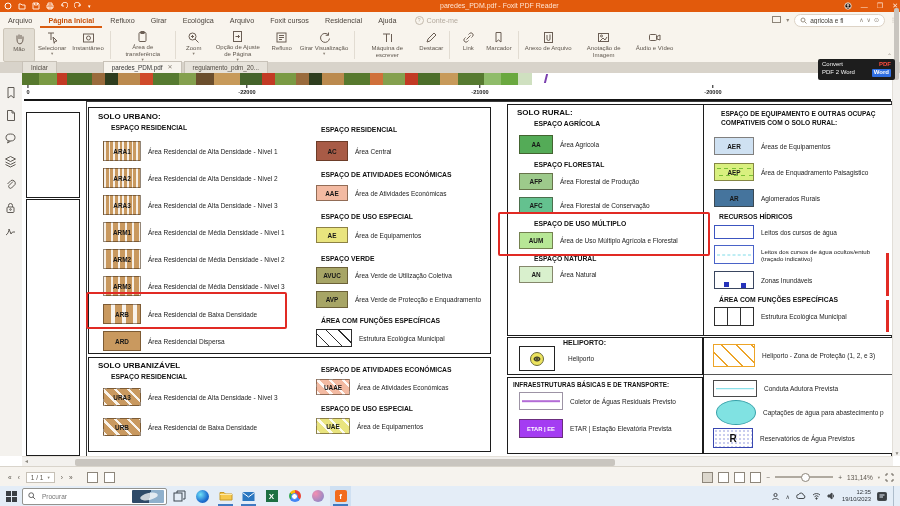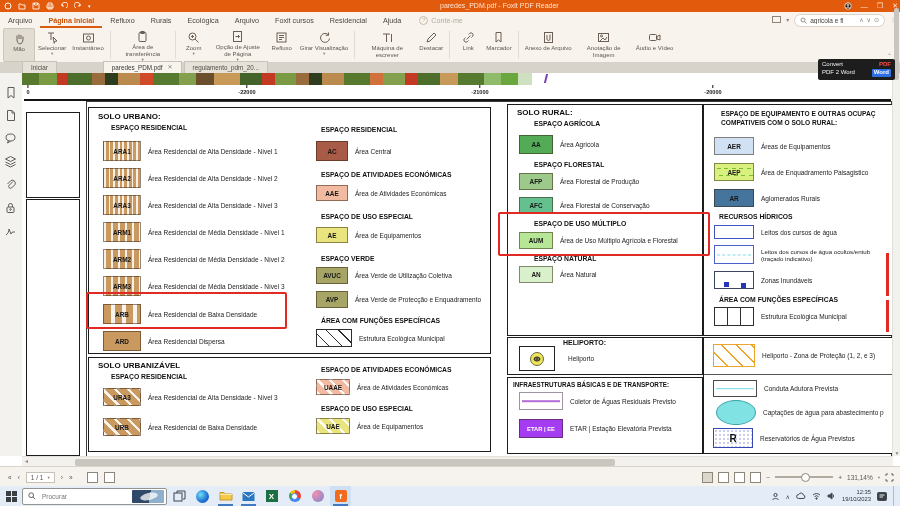--- a/index.html
+++ b/index.html
@@ -185,21 +185,21 @@
       <span>—</span>
       <span>❐</span>
       <span>✕</span>
     </div>
   </div>
 
   <div class="menubar">
     <div class="mtab">Arquivo</div>
     <div class="mtab active">Página Inicial</div>
     <div class="mtab">Refluxo</div>
-    <div class="mtab">Rurais</div>
+    <div class="mtab">Girar</div>
     <div class="mtab">Ecológica</div>
     <div class="mtab">Arquivo</div>
     <div class="mtab">Foxit cursos</div>
     <div class="mtab">Residencial</div>
     <div class="mtab">Ajuda</div>
     <div class="tellme">
         <span class="q">?</span>
         <span>Conte-me</span>
       </div>
     <div class="findbar">
@@ -556,21 +556,21 @@
         </div>
         <div class="lbl">Área Verde de Protecção e Enquadramento</div>
       </div>
     <div class="sec" style="left:232px;top:209px;">ÁREA COM FUNÇÕES ESPECÍFICAS</div>
     <div class="lrow" style="left:227px;top:221px;">
         <div class="sw p-hatch" style="width:36px;height:18px;"></div>
         <div class="lbl">Estrutura Ecológica Municipal</div>
       </div>
   </div>
 
-  <div class="lbox" style="left:507px;top:104px;width:194px;height:230px;">
+  <div class="lbox" style="left:507px;top:104px;width:194px;height:230px;padding-left:24px;">
     <div class="box-title" style="left:9px;top:3px;">SOLO RURAL:</div>
     <div class="sec" style="left:26px;top:15px;">ESPAÇO AGRÍCOLA</div>
     <div class="lrow" style="left:11px;top:30px;">
         <div class="sw" style="width: 34px; height: 19px; background-color: rgb(84, 171, 87);">
           <span>AA</span>
         </div>
         <div class="lbl">Área Agrícola</div>
       </div>
     <div class="sec" style="left:26px;top:56px;">ESPAÇO FLORESTAL</div>
     <div class="lrow" style="left:11px;top:68px;">

